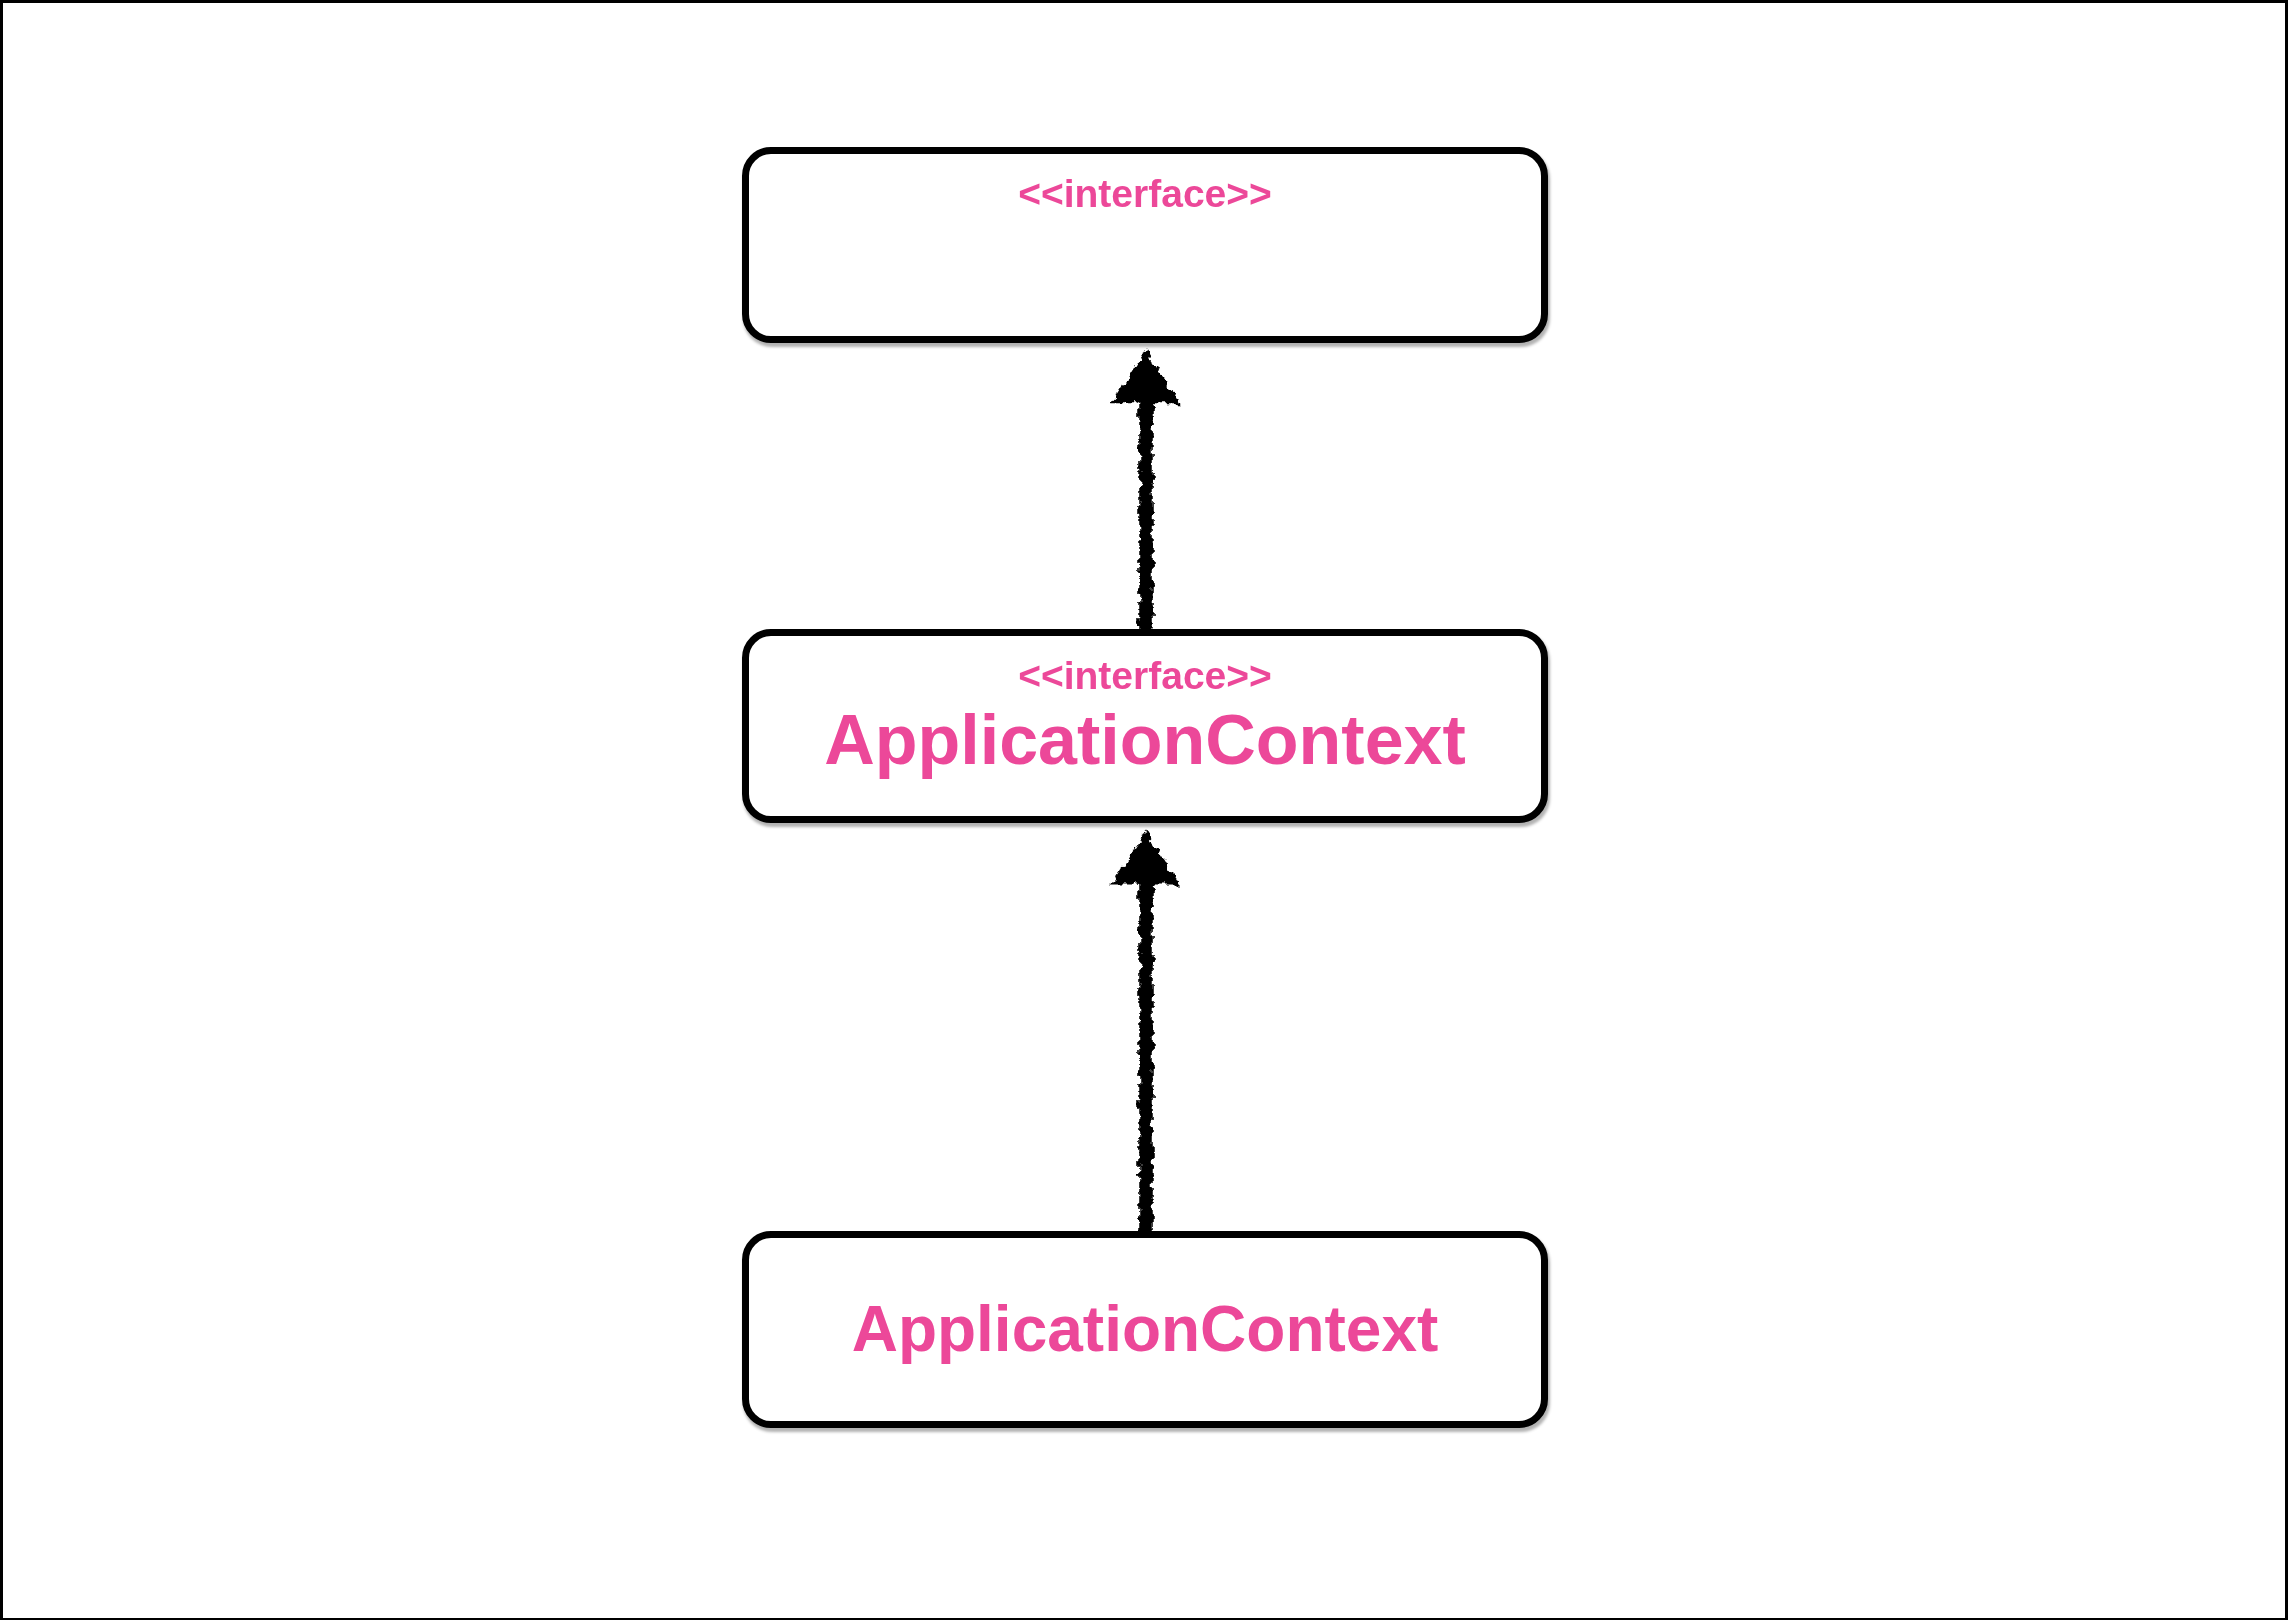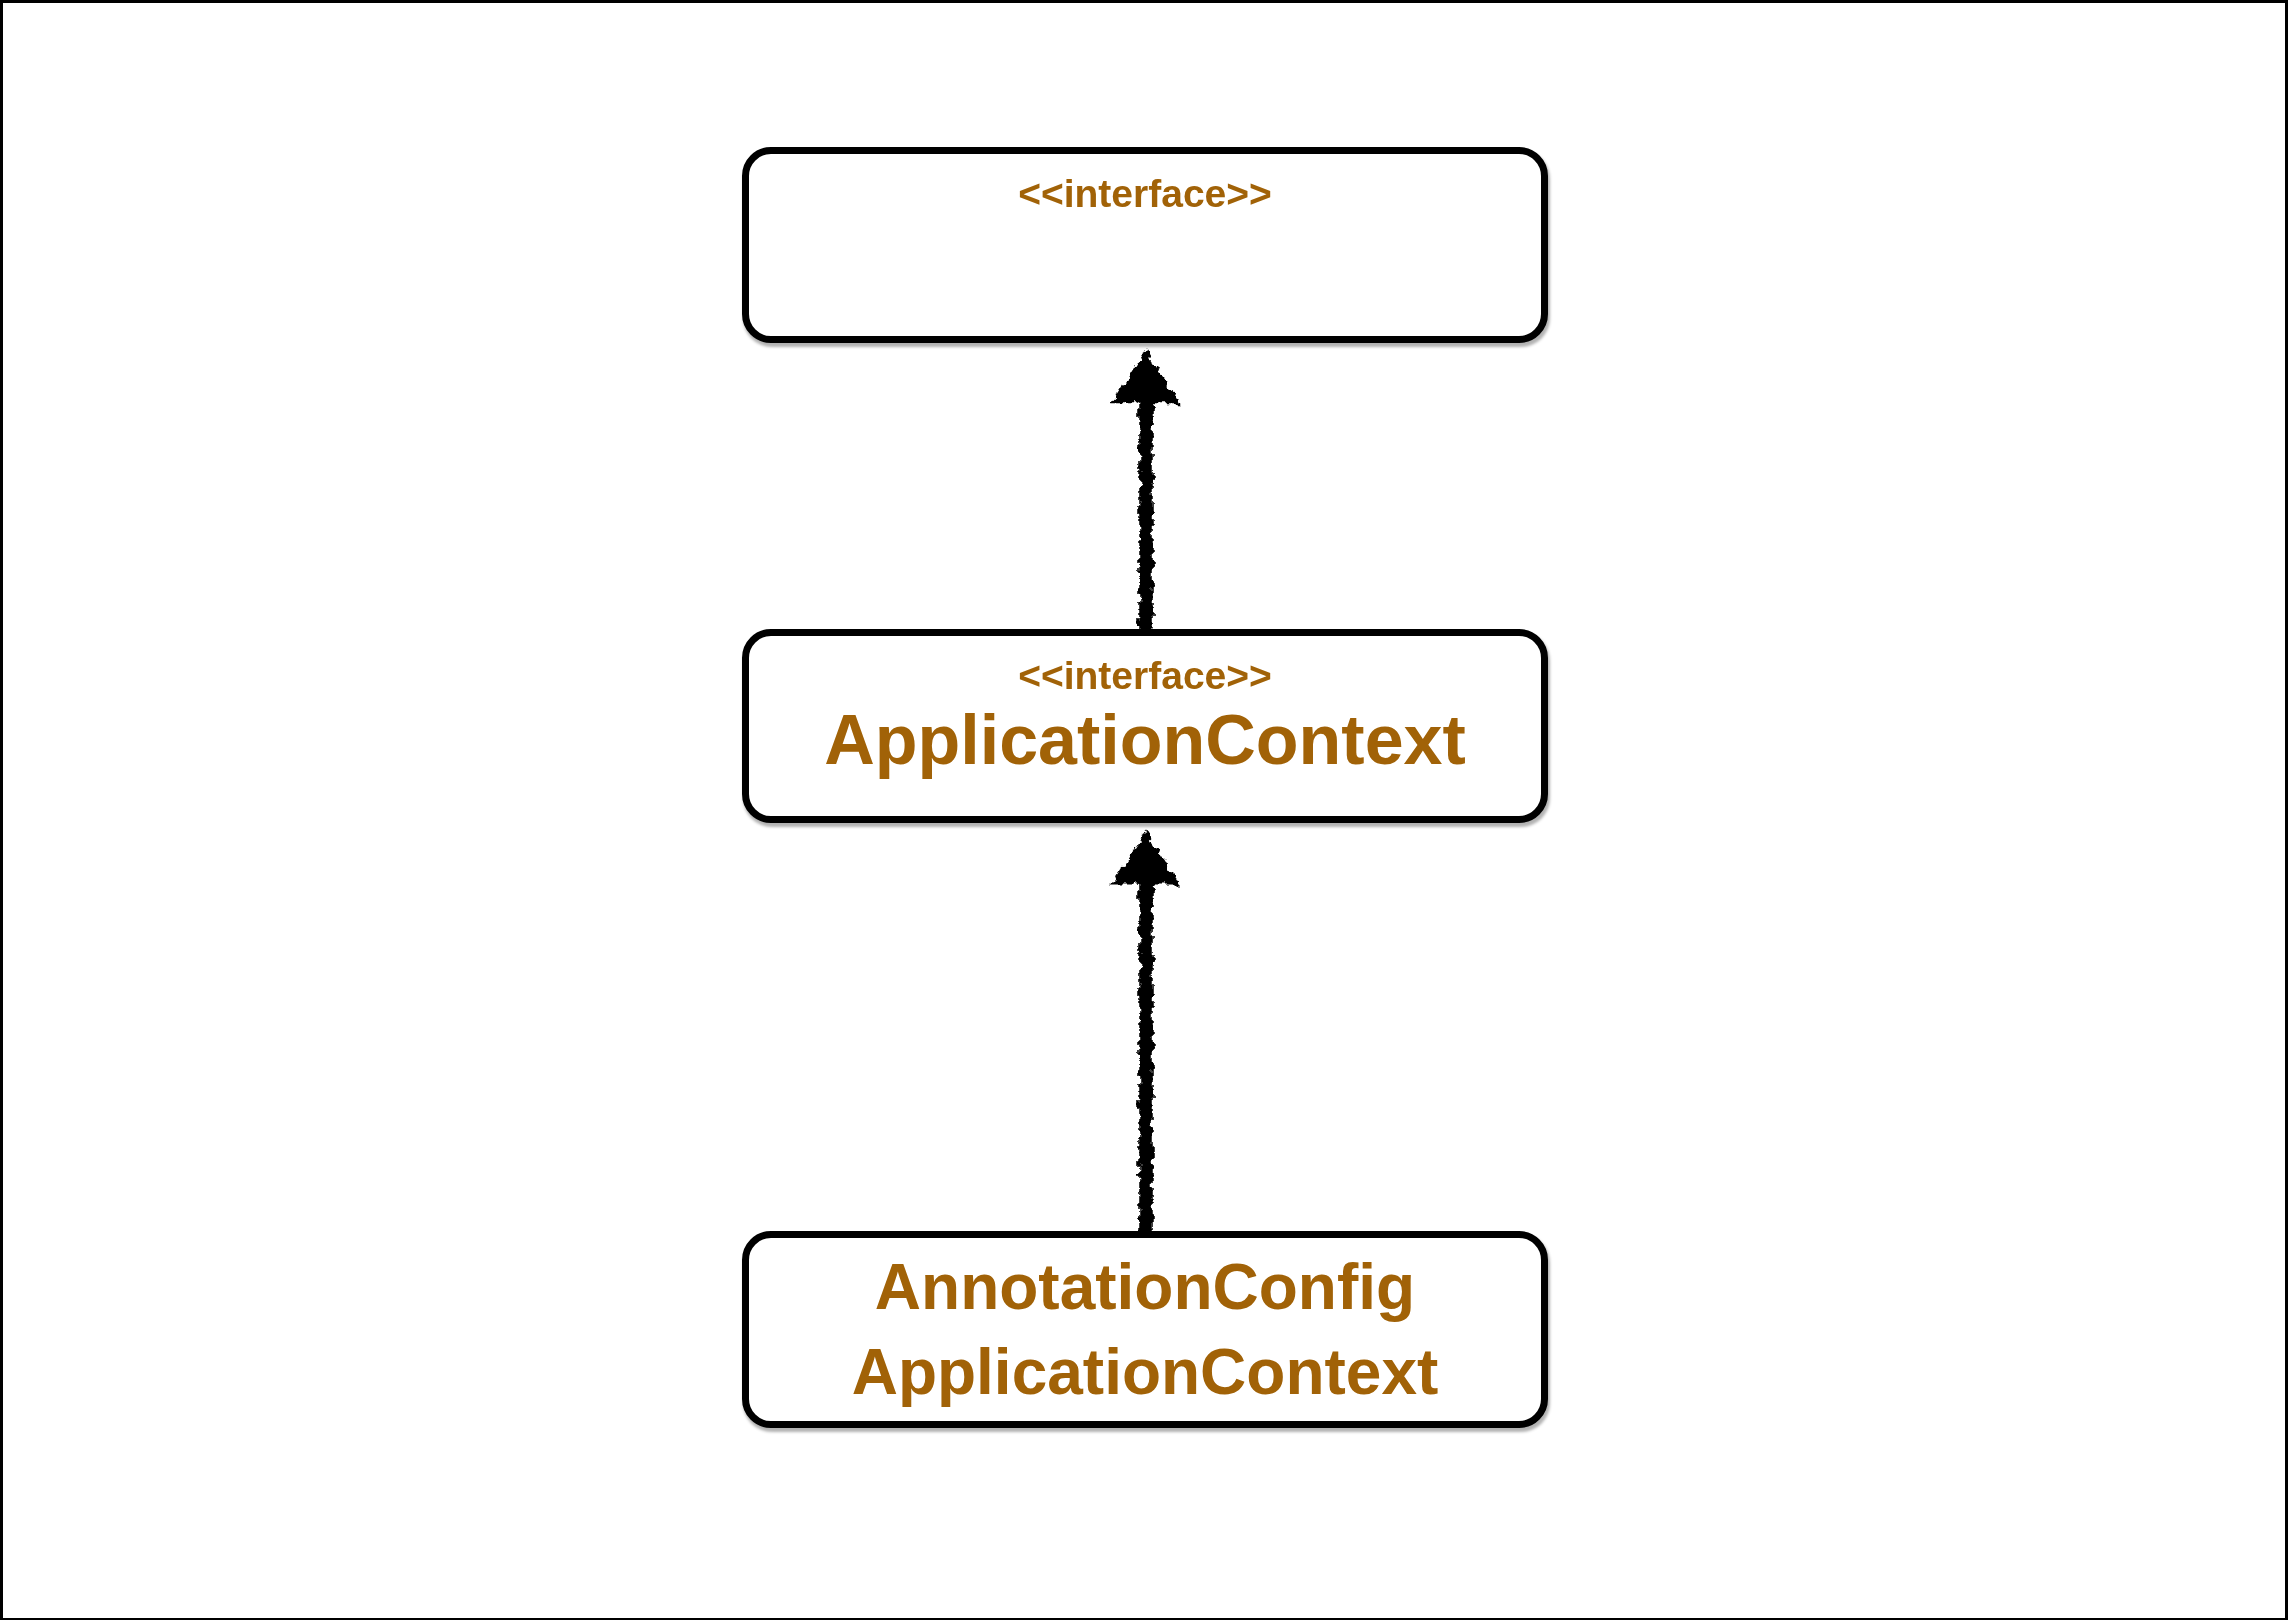--- a/index.html
+++ b/index.html
@@ -5,21 +5,21 @@
   * { margin: 0; padding: 0; box-sizing: border-box; }
   html, body { background: #ffffff; }
   .stage {
     position: relative;
     width: 2288px;
     height: 1621px;
     background: #ffffff;
     border: 3.9px solid #000000;
     overflow: hidden;
     font-family: "Liberation Sans", sans-serif;
-    color: #a16207;
+    color: #ec4899;
   }
   .uml-box {
     position: absolute;
     left: 739px;
     width: 806px;
     background: #ffffff;
     border: 7.8px solid #000000;
     border-radius: 29px;
     text-align: center;
     box-shadow: 1.9px 3.9px 2.9px rgba(0,0,0,0.30);
@@ -79,18 +79,17 @@
   </div>
 
   <svg class="arrow arrow-2" width="116" height="411" viewBox="0 0 120 424" aria-hidden="true">
     <g filter="url(#roughen)" fill="#000000" stroke="none">
       <polygon points="60,9 95,65 25,65"></polygon>
       <rect x="53" y="57" width="14" height="367"></rect>
     </g>
   </svg>
 
   <div class="uml-box box-annotation-config">
-    <div class="class-name-small">AnnotationConfig</div>
     <div class="class-name-small">ApplicationContext</div>
   </div>
 
 </div>
 
 
 </body></html>

